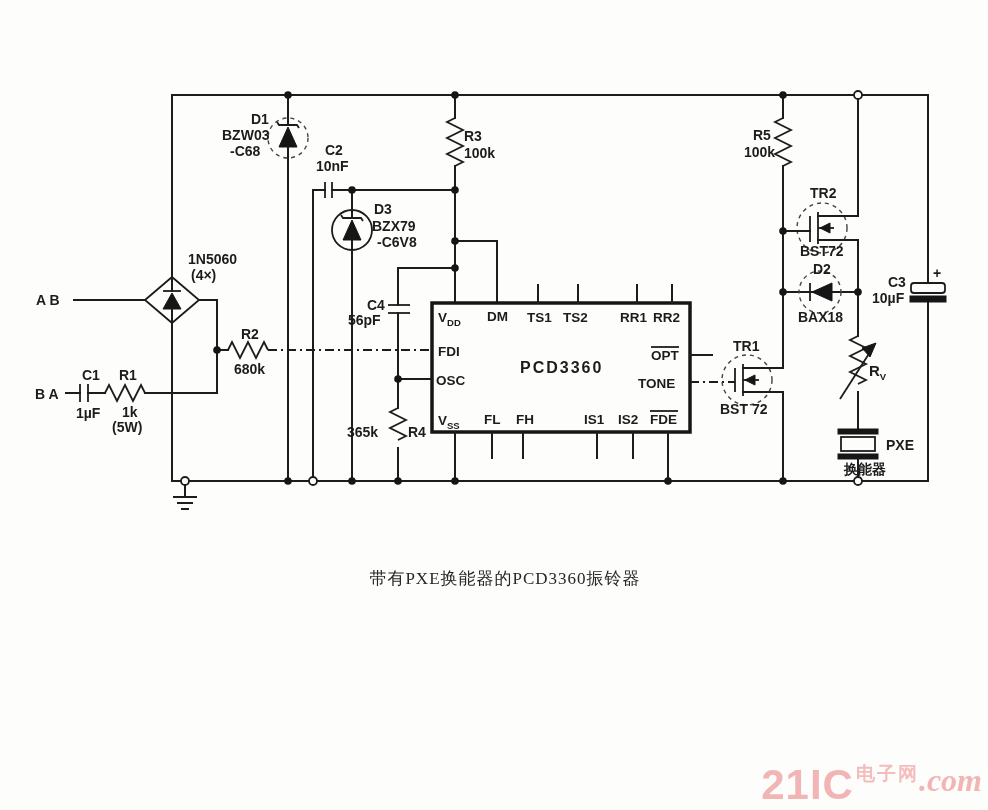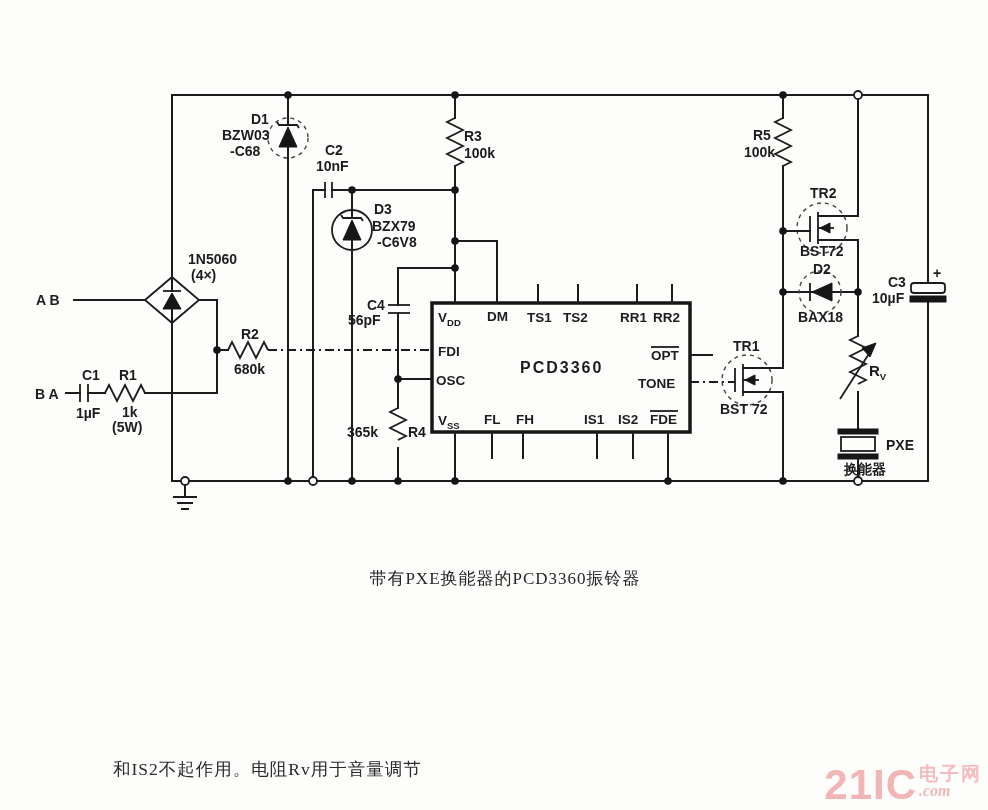--- a/index.html
+++ b/index.html
@@ -16,23 +16,23 @@
   .dot{fill:#161616;}
   .odot{fill:#fdfdfc;stroke:#1c1c1c;stroke-width:1.8;}
   .dev{stroke:#1c1c1c;stroke-width:1.8;fill:none;}
   .devfill{fill:#161616;stroke:#161616;}
   .dashcirc{stroke:#444;stroke-width:1.4;fill:none;stroke-dasharray:4 4;}
   .caption{position:absolute;left:340px;top:567px;width:330px;text-align:center;
            font-family:"Liberation Serif",serif;font-size:17px;color:#272727;letter-spacing:1px;}
   .para{position:absolute;font-family:"Liberation Serif",serif;font-size:17.5px;color:#2a2a2a;letter-spacing:1px;white-space:nowrap;}
   .wm{position:absolute;right:6px;bottom:4px;display:flex;align-items:flex-start;line-height:1;margin-top:41px;}
   .wm-big{font-size:42px;font-weight:bold;color:#f2b5b5;letter-spacing:1px;}
-  .wm-col{display:flex;flex-direction:column;margin-left:2px;}
+  .wm-col{display:flex;flex-direction:row;margin-left:2px;}
   .wm-cn{font-size:19px;font-weight:bold;color:#f4bcbc;letter-spacing:2px;}
-  .wm-com{font-size:16px;font-style:italic;font-weight:bold;color:#f2b5b5;font-family:"Liberation Serif",serif;}
+  .wm-com{font-size:32px;font-style:italic;font-weight:bold;color:#f2b5b5;font-family:"Liberation Serif",serif;}
 </style>
 </head>
 <body>
 
 <div id="page">
 
 <svg width="988" height="810" viewBox="0 0 988 810">
 
   <g>
     <path class="wire" d="M172,95 H928"></path>
@@ -297,21 +297,20 @@
     <circle class="dot" cx="352" cy="481" r="3.8"></circle>
     <circle class="dot" cx="398" cy="481" r="3.8"></circle>
     <circle class="dot" cx="455" cy="481" r="3.8"></circle>
     <circle class="dot" cx="668" cy="481" r="3.8"></circle>
     <circle class="dot" cx="783" cy="481" r="3.8"></circle>
     <circle class="odot" cx="858" cy="481" r="4"></circle>
   </g>
 </svg>
 
   <div class="caption">带有PXE换能器的PCD3360振铃器</div>
-  <div class="para" style="left:113px;top:757px;">和IS2不起作用。电阻Rv用于音量调节</div>
 
   <div class="wm">
     <span class="wm-big">21IC</span>
     <span class="wm-col">
       <span class="wm-cn">电子网</span>
       <span class="wm-com">.com</span>
     </span>
   </div>
 
 </div>

